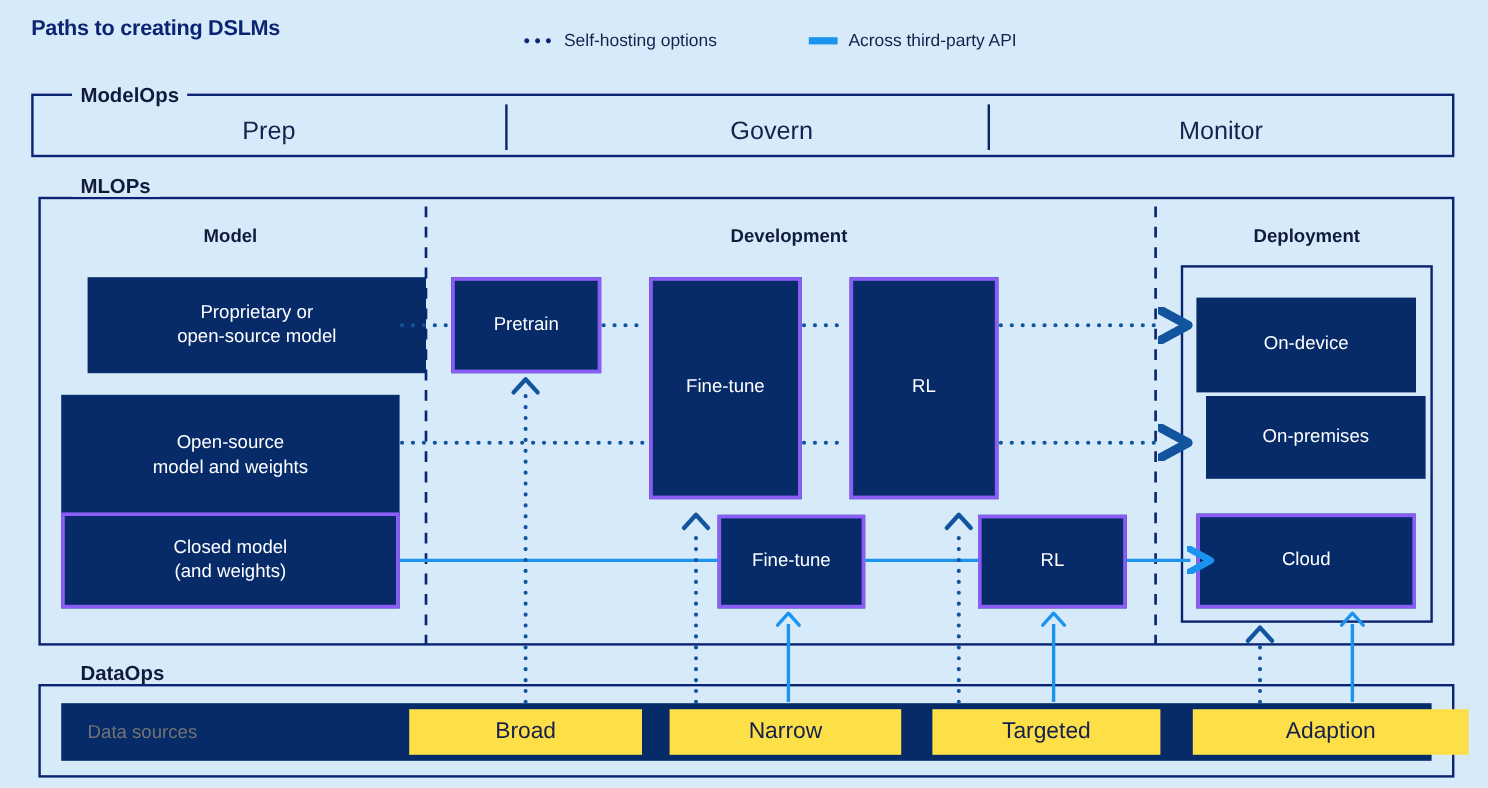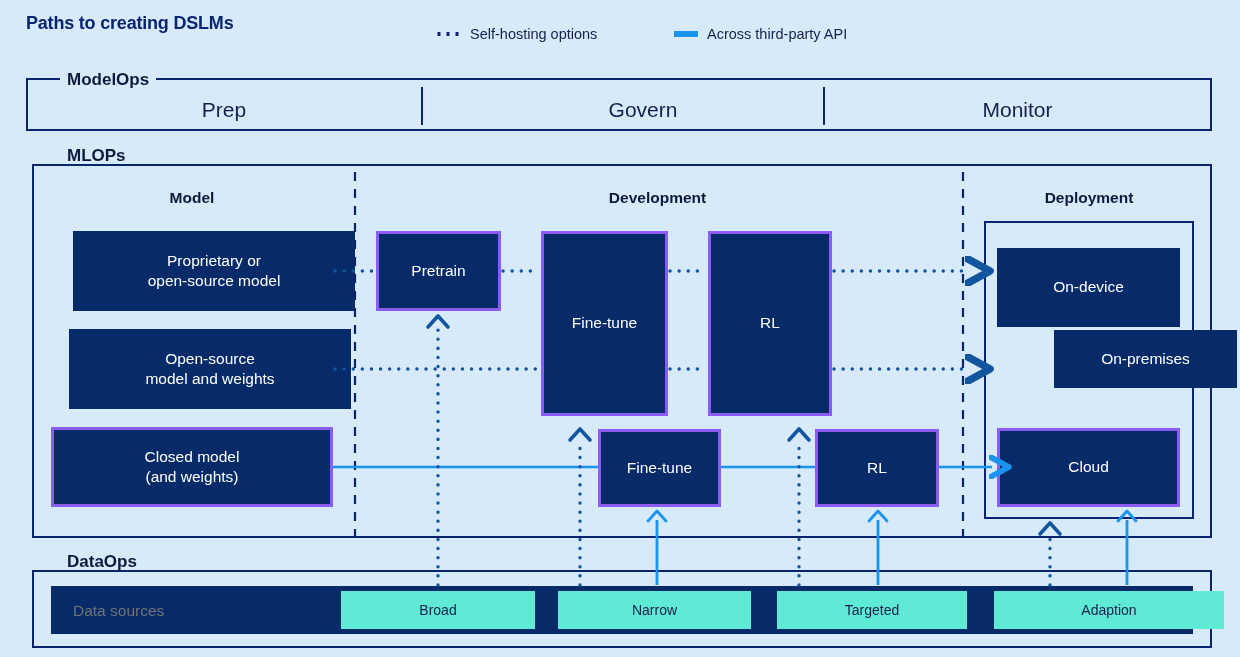--- a/index.html
+++ b/index.html
@@ -54,23 +54,23 @@
   }
   .node.api{border:3px solid #8b5cf6;}
   .node.plain{border:0;}
 
   
   .deploy-box{position:absolute;border:2.5px solid #0a2472;box-sizing:border-box;background:transparent;}
 
   
   .do-bar{position:absolute;background:#062b68;}
   .do-label{position:absolute;color:#737373;font-size:15.5px;white-space:nowrap;}
-  .do-chip{position:absolute;background:#5eead4;color:#17204d;
+  .do-chip{position:absolute;background:#fde047;color:#17204d;
     display:flex;align-items:center;justify-content:center;
-    font-size:14px;white-space:nowrap;}
+    font-size:19px;white-space:nowrap;}
 
   svg.wires{position:absolute;left:0;top:0;width:1240px;height:657px;pointer-events:none;}
 </style>
 </head>
 <body>
 
 <div id="root">
 
   <div class="title">Paths to creating DSLMs</div>
 
@@ -100,21 +100,21 @@
   <div class="sec-head" style="left:380px;top:189px;width:555px;">Development</div>
   <div class="sec-head" style="left:984px;top:189px;width:210px;">Deployment</div>
 
   <div class="node plain" style="left:51px;top:231px;width:282px;height:80px;margin-left:22px;">
     <span>
       <span>Proprietary or</span><br>
       <span>open-source model</span>
     </span>
   </div>
 
-  <div class="node plain" style="left:69px;top:329px;width:282px;height:80px;">
+  <div class="node plain" style="left:51px;top:329px;width:282px;height:101px;">
     <span>
       <span>Open-source</span><br>
       <span>model and weights</span>
     </span>
   </div>
 
   <div class="node api" style="left:51px;top:427px;width:282px;height:80px;">
     <span>
       <span>Closed model</span><br>
       <span>(and weights)</span>
@@ -140,21 +140,21 @@
   <div class="node api" style="left:815px;top:429px;width:124px;height:78px;">
     <span>RL</span>
   </div>
 
   <div class="deploy-box" style="left:984px;top:221px;width:210px;height:298px;"></div>
 
   <div class="node plain" style="left:997px;top:232px;width:183px;height:79px;margin-top:16px;">
     <span>On-device</span>
   </div>
 
-  <div class="node plain" style="left:1054px;top:330px;width:183px;height:58px;">
+  <div class="node plain" style="left:1005px;top:330px;width:183px;height:69px;">
     <span>On-premises</span>
   </div>
 
   <div class="node api" style="left:997px;top:428px;width:183px;height:79px;">
     <span>Cloud</span>
   </div>
 
   <div class="band" style="left:32px;top:570px;width:1180px;height:78px;"></div>
   <div class="band-label" style="left:60px;top:553px;">DataOps</div>
 

